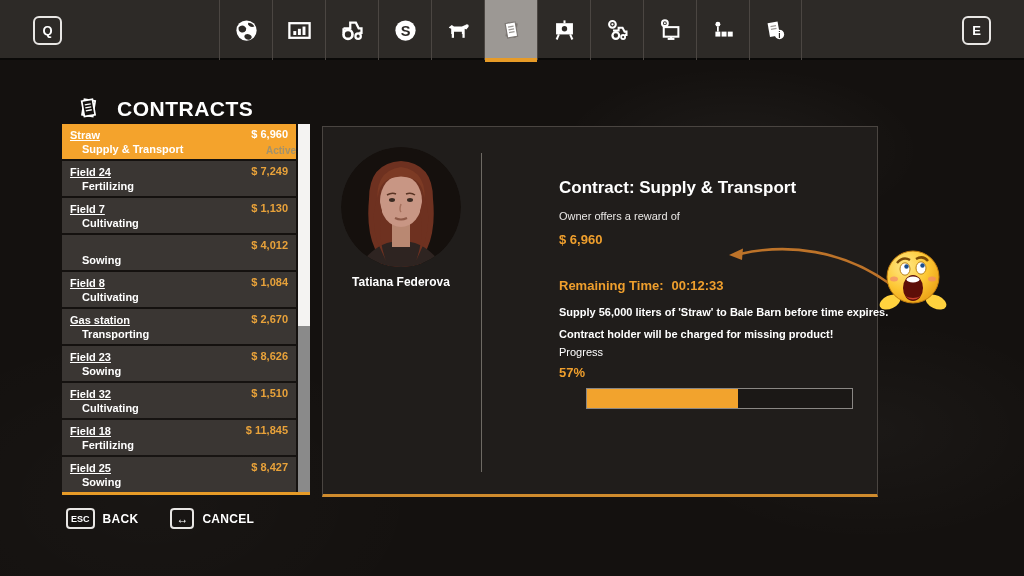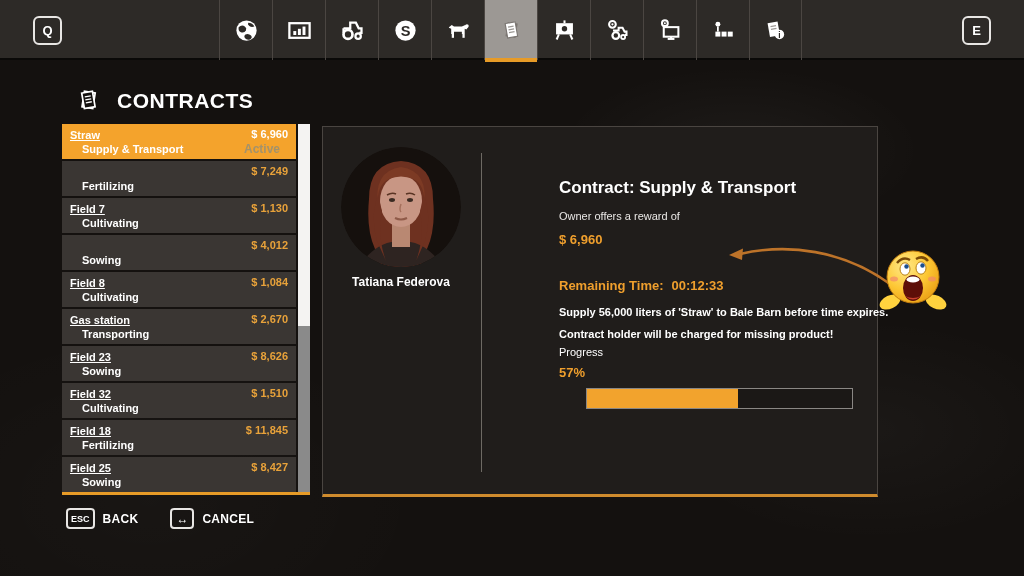--- a/index.html
+++ b/index.html
@@ -25,36 +25,36 @@
   .keybadge.e { right:33px; }
   .tabs { position:absolute; left:219px; top:0; height:60px; display:flex; }
   .tab { width:53px; height:60px; display:flex; align-items:center; justify-content:center;
     border-left:1px solid #4b4642; position:relative; cursor:pointer; }
   .tab:last-child { border-right:1px solid #4b4642; }
   .tab.active { background:#9c9894; }
   .tab.active::after { content:""; position:absolute; left:0; right:0; bottom:-2px; height:4px; background:#e79b27; }
   .tab svg { width:27px; height:27px; }
 
   
-  .page-header { position:absolute; left:74px; top:86px; display:flex; align-items:center; gap:14px; }
+  .page-header { position:absolute; left:74px; top:94px; display:flex; align-items:center; gap:14px; }
   .page-header svg { width:29px; height:29px; }
   .page-title { font-size:21px; font-weight:bold; letter-spacing:0.5px; color:#fff; }
 
   
   .list-panel { position:absolute; left:62px; top:124px; width:248px; height:371px;
     border-bottom:3px solid #e79b27; }
   .list-rows { position:absolute; left:0; top:0; right:14px; }
   .row { height:35px; margin-bottom:2px; background:#3a3633; position:relative;
     padding:4px 8px 3px 8px; cursor:pointer;text-decoration:underline; }
   .row .t1 { font-size:11px; font-weight:bold; color:#fff; line-height:14px; }
   .row .t2 { font-size:11px; font-weight:bold; color:#fff; line-height:14px; position:absolute; left:20px; bottom:3px; }
   .row .price { position:absolute; right:8px; top:4px; font-size:11px; font-weight:bold; color:#e8a23a; }
   .row.selected { background:#f4a32c; }
   .row.selected .price { color:#fff; }
-  .row.selected .status { position:absolute; right:16px; bottom:3px; font-size:12px; font-weight:bold; color:#a3926b; }
+  .row.selected .status { position:absolute; right:0; bottom:3px; font-size:10px; font-weight:bold; color:#a3926b; }
   .scrollbar { position:absolute; right:0; top:0; width:12px; height:368px; background:#8a8a8a; cursor:pointer; }
   .scroll-thumb { position:absolute; top:0; left:0; width:12px; height:55%; background:#f4f3f2; }
 
   
   .detail-panel { position:absolute; left:322px; top:126px; width:556px; height:371px;
     background:#201d1b; border:1px solid #4a4541; border-bottom:3px solid #cf8b2d; }
   .portrait { position:absolute; left:18px; top:20px; width:120px; height:120px; border-radius:50%; overflow:hidden; }
   .owner-name { position:absolute; left:0; top:148px; width:156px; text-align:center;
     font-size:12px; font-weight:bold; color:#fff; }
   .vdivider { position:absolute; left:158px; top:26px; bottom:22px; width:1px; background:#6e6a64; }
@@ -212,20 +212,21 @@
 
 <div class="list-panel">
   <div class="list-rows">
     <div class="row selected">
       <div class="t1">Straw</div>
       <div class="price">$ 6,960</div>
       <div class="t2">Supply &amp; Transport</div>
       <div class="status">Active</div>
     </div>
     <div class="row">
+      <div class="t1">Field 24</div>
       <div class="price">$ 7,249</div>
       <div class="t2">Fertilizing</div>
     </div>
     <div class="row">
       <div class="t1">Field 7</div>
       <div class="price">$ 1,130</div>
       <div class="t2">Cultivating</div>
     </div>
     <div class="row">
       <div class="price">$ 4,012</div>

